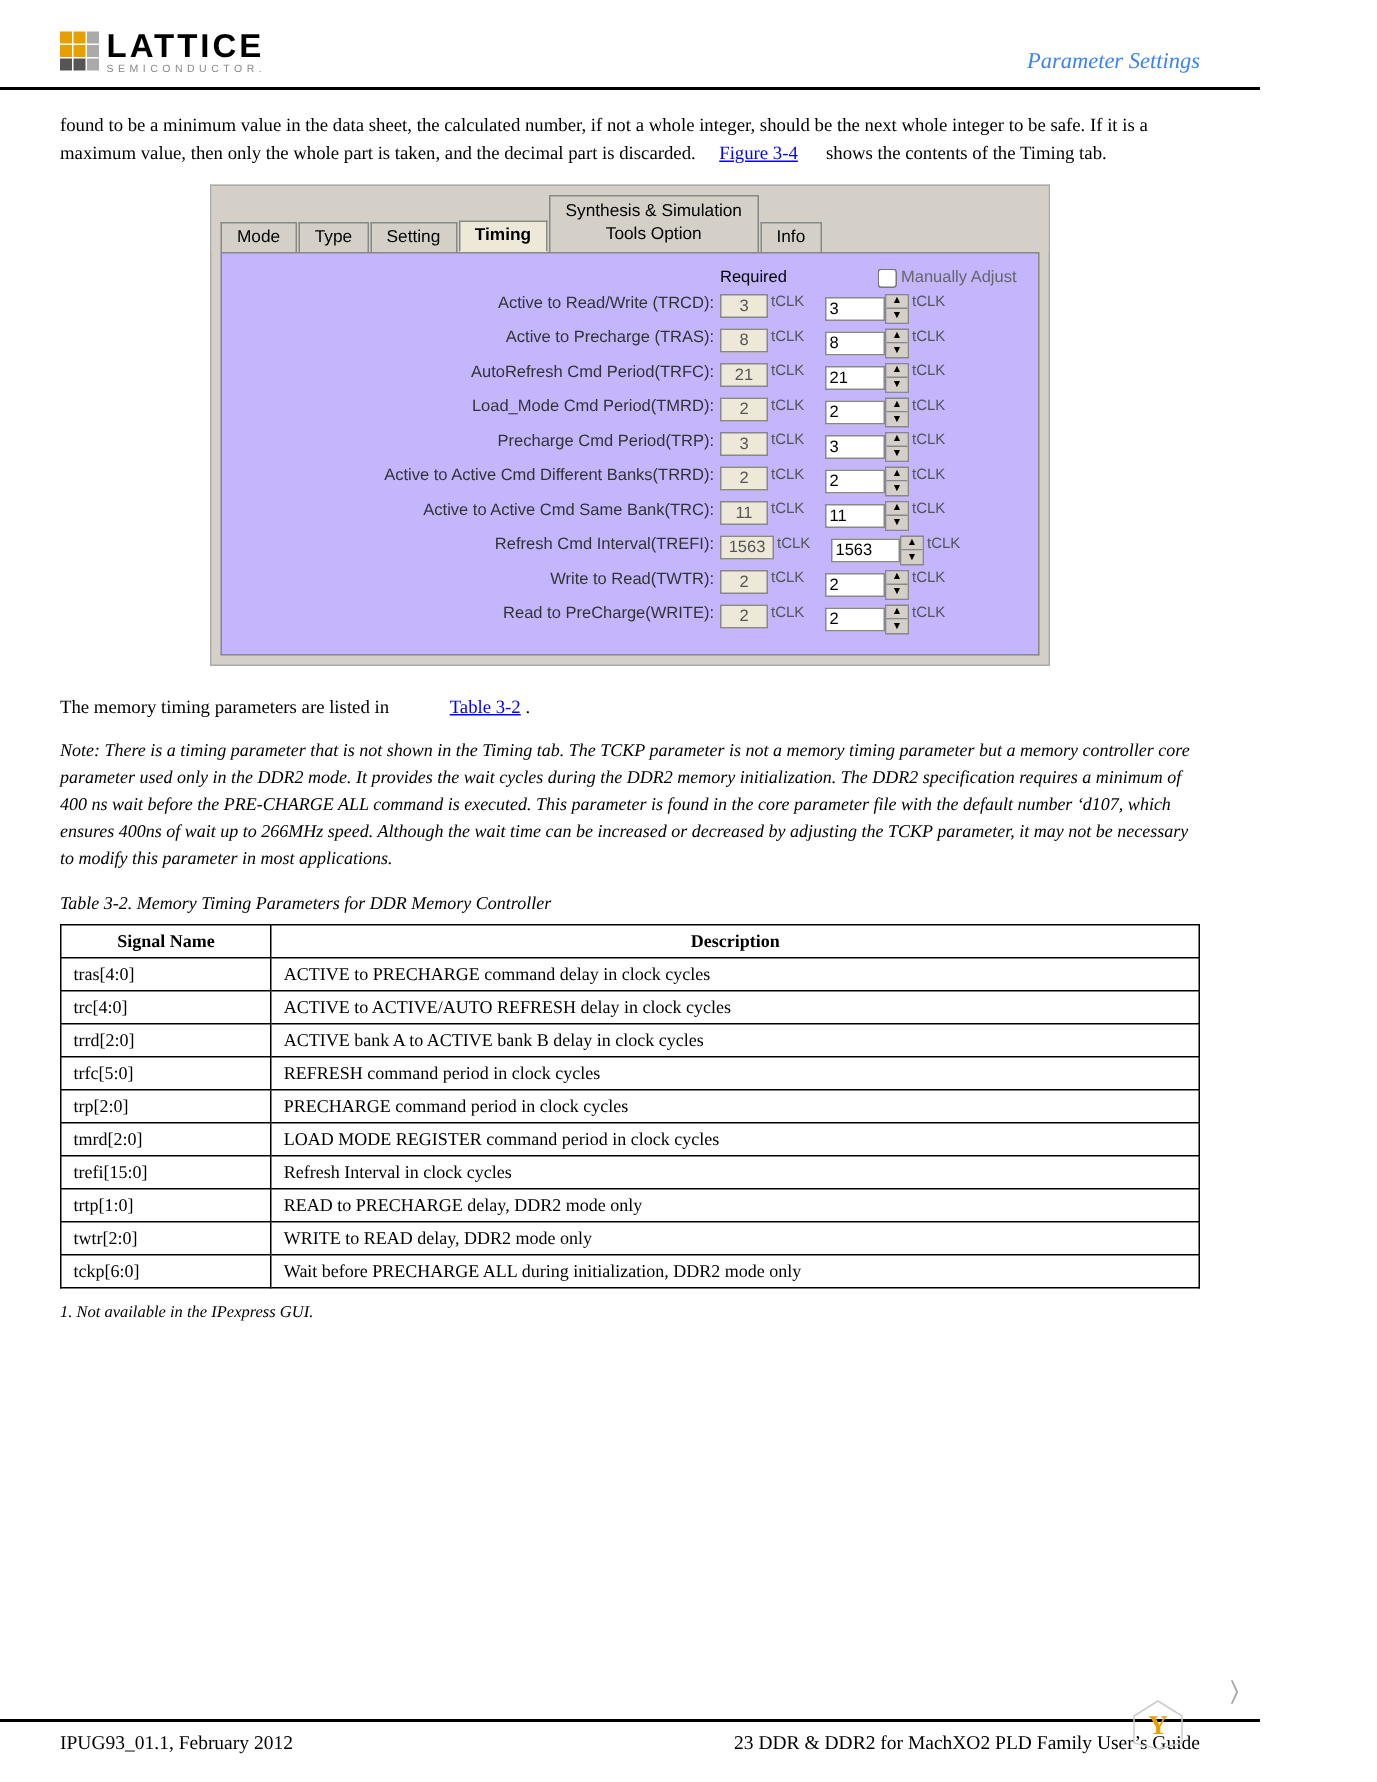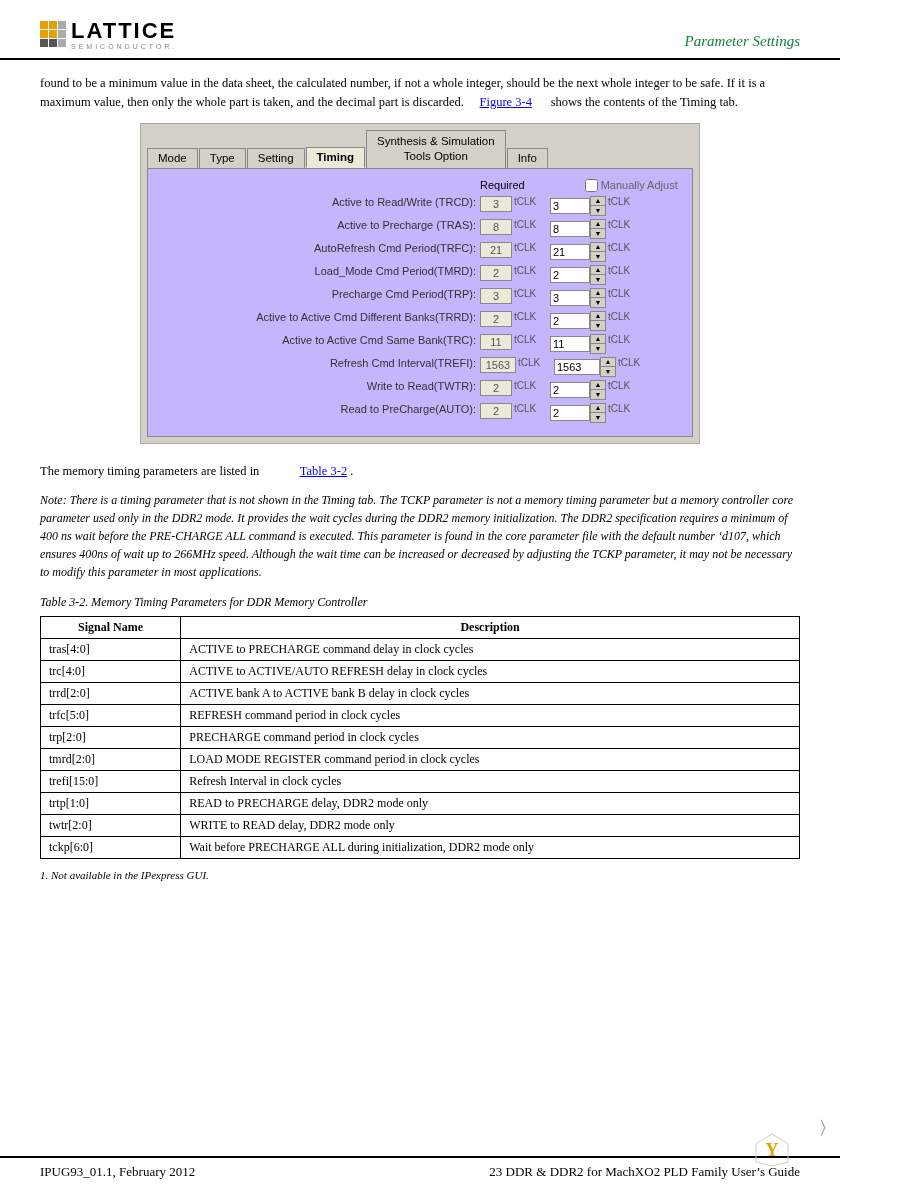--- a/index.html
+++ b/index.html
@@ -29,21 +29,21 @@
     }
     .logo-area {
       display: flex;
       flex-direction: column;
       align-items: flex-start;
     }
     .header-title {
       font-family: 'Times New Roman', serif;
       font-style: italic;
       font-size: 15px;
-      color: #15803d;
+      color: #3b82f6;
     }
     
     .content {
       padding: 0 40px;
     }
     .intro-text {
       font-size: 12.5px;
       line-height: 1.55;
       margin-bottom: 10px;
     }
@@ -199,21 +199,21 @@
     
     .footer {
       position: absolute;
       bottom: 0;
       left: 0;
       right: 0;
       border-top: 2px solid #000;
       display: flex;
       justify-content: space-between;
       align-items: center;
-      padding: 6px 40px 8px 40px;
+      padding: 6px 40px 18px 40px;
     }
     
     .lattice-logo {
       display: flex;
       align-items: center;
     }
     
     .nav-arrow {
       position: absolute;
       right: 14px;
@@ -407,21 +407,21 @@
               <input class="spin-input" value="2" style="">
               <div class="spin-arrows">
                 <button class="spin-arrow">▲</button>
                 <button class="spin-arrow">▼</button>
               </div>
             </div>
             <span class="spin-unit">tCLK</span>
           </div>
 
           <div class="param-row">
-            <div class="param-label">Read to PreCharge(AUTO):</div>
+            <div class="param-label">Read to PreCharge(WRITE):</div>
             <input class="param-value" value="2" readonly="" style="">
             <span class="param-unit">tCLK</span>
             <div class="spin-box">
               <input class="spin-input" value="2" style="">
               <div class="spin-arrows">
                 <button class="spin-arrow">▲</button>
                 <button class="spin-arrow">▼</button>
               </div>
             </div>
             <span class="spin-unit">tCLK</span>

